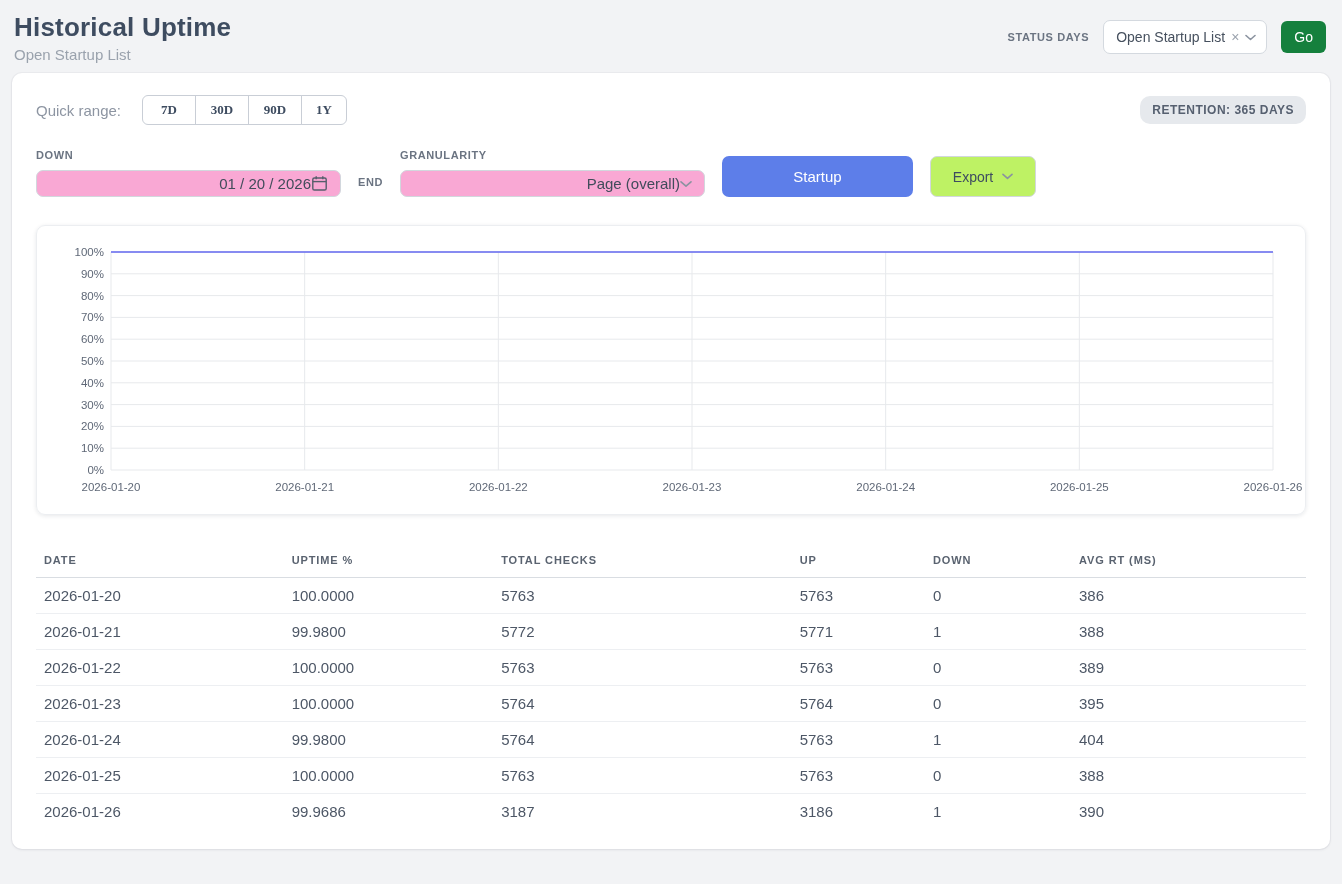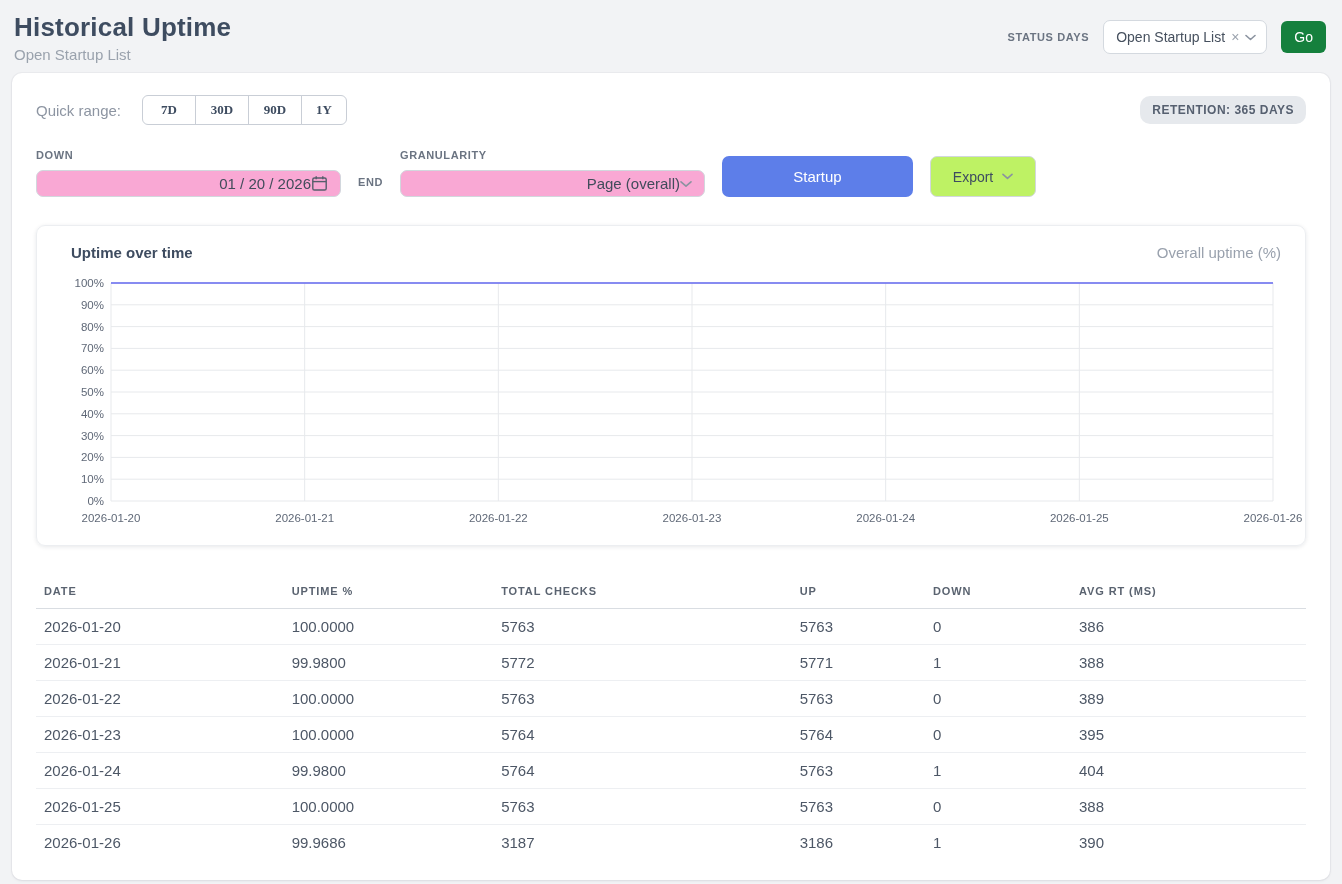--- a/index.html
+++ b/index.html
@@ -189,24 +189,20 @@
       <span>Export</span>
       <span style="display:inline-flex;">
         <svg width="11" height="7" viewBox="0 0 11 7">
             <path class="chev" d="M1 1.4 L5.5 5.4 L10 1.4"></path>
           </svg>
       </span>
     </button>
   </div>
 
   <div class="chart-card">
-    <div class="chart-head">
-      <span class="chart-title">Uptime over time</span>
-      <span class="chart-legend">Overall uptime (%)</span>
-    </div>
     <svg class="chart-svg" viewBox="0 0 1224 256">
         <line x1="52" y1="226" x2="1214" y2="226" stroke="#e7e9ec" stroke-width="1"></line>
         <text x="45" y="230" text-anchor="end" fill="#5f6877" font-size="11.5" font-family="&quot;Liberation Sans&quot;, &quot;DejaVu Sans&quot;, sans-serif">0%</text>
         <line x1="52" y1="204.20000000000002" x2="1214" y2="204.20000000000002" stroke="#e7e9ec" stroke-width="1"></line>
         <text x="45" y="208.20000000000002" text-anchor="end" fill="#5f6877" font-size="11.5" font-family="&quot;Liberation Sans&quot;, &quot;DejaVu Sans&quot;, sans-serif">10%</text>
         <line x1="52" y1="182.4" x2="1214" y2="182.4" stroke="#e7e9ec" stroke-width="1"></line>
         <text x="45" y="186.4" text-anchor="end" fill="#5f6877" font-size="11.5" font-family="&quot;Liberation Sans&quot;, &quot;DejaVu Sans&quot;, sans-serif">20%</text>
         <line x1="52" y1="160.6" x2="1214" y2="160.6" stroke="#e7e9ec" stroke-width="1"></line>
         <text x="45" y="164.6" text-anchor="end" fill="#5f6877" font-size="11.5" font-family="&quot;Liberation Sans&quot;, &quot;DejaVu Sans&quot;, sans-serif">30%</text>
         <line x1="52" y1="138.79999999999998" x2="1214" y2="138.79999999999998" stroke="#e7e9ec" stroke-width="1"></line>

